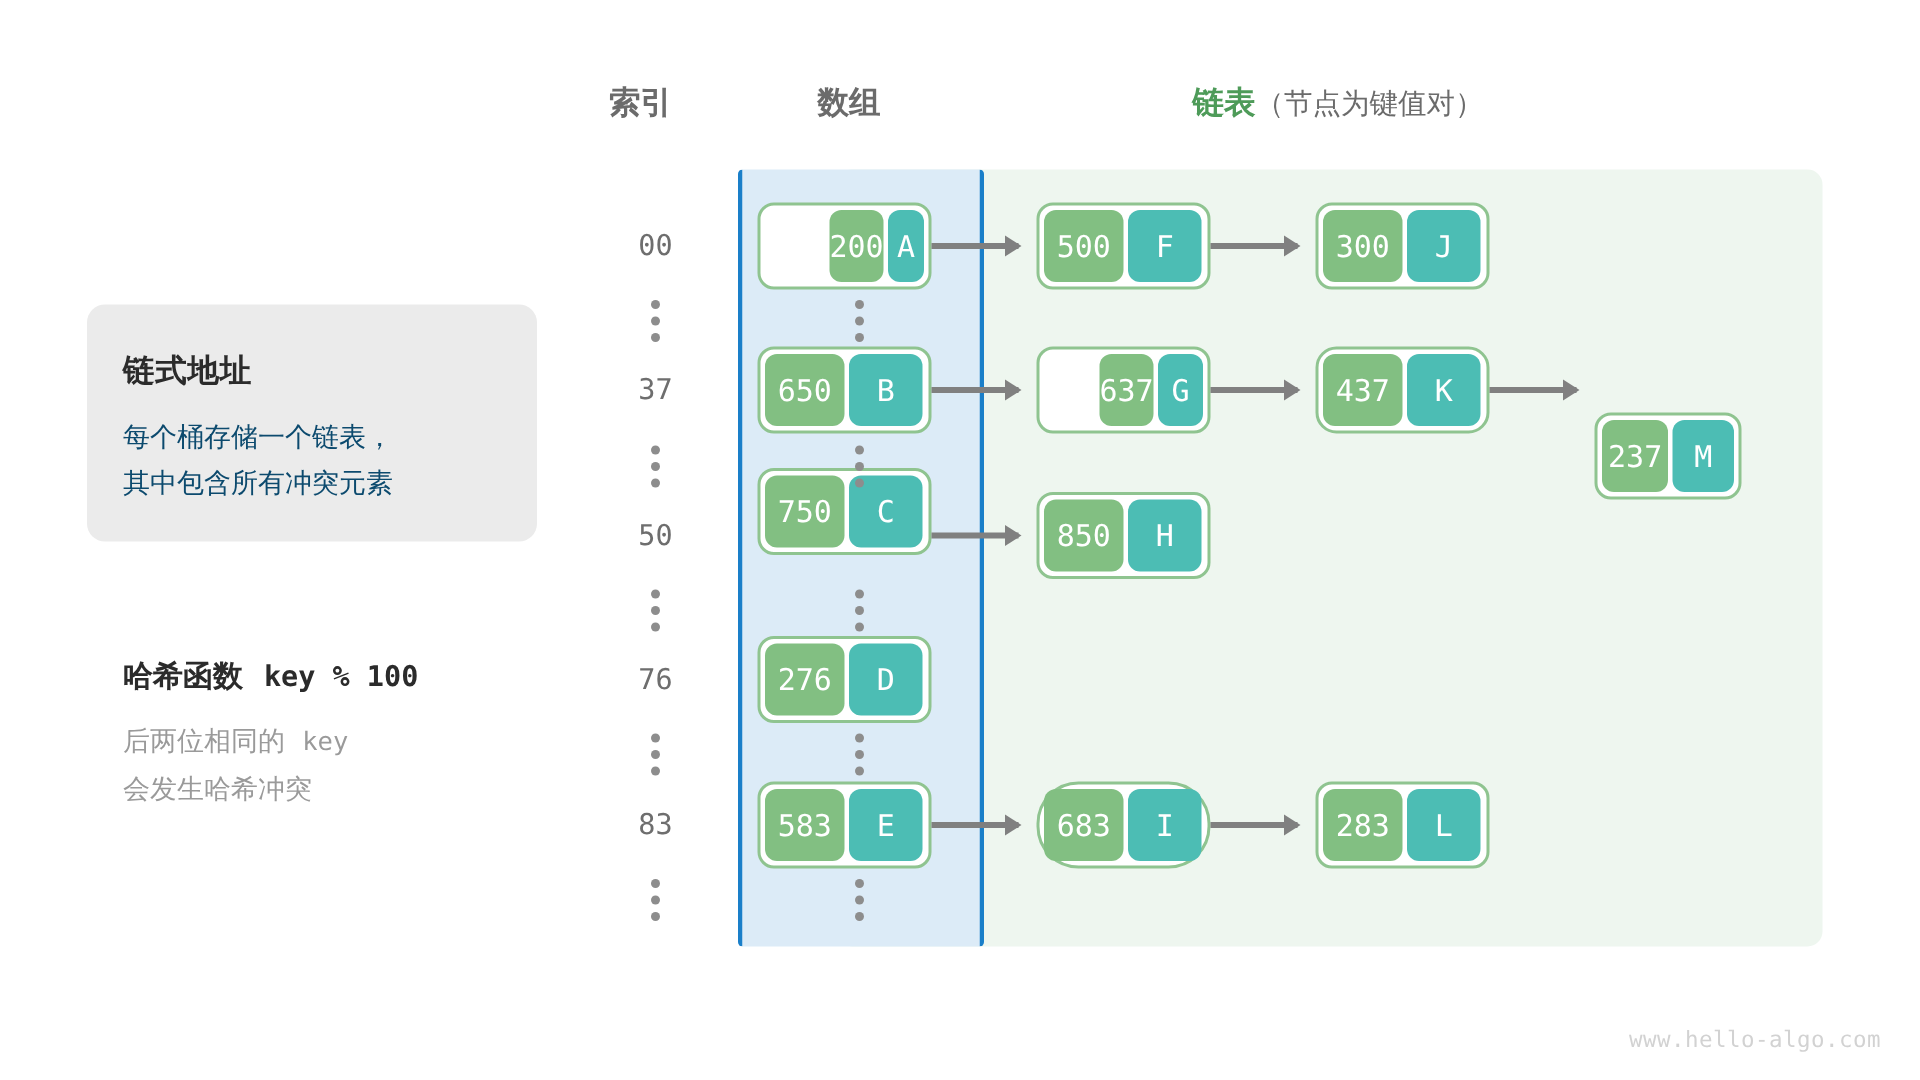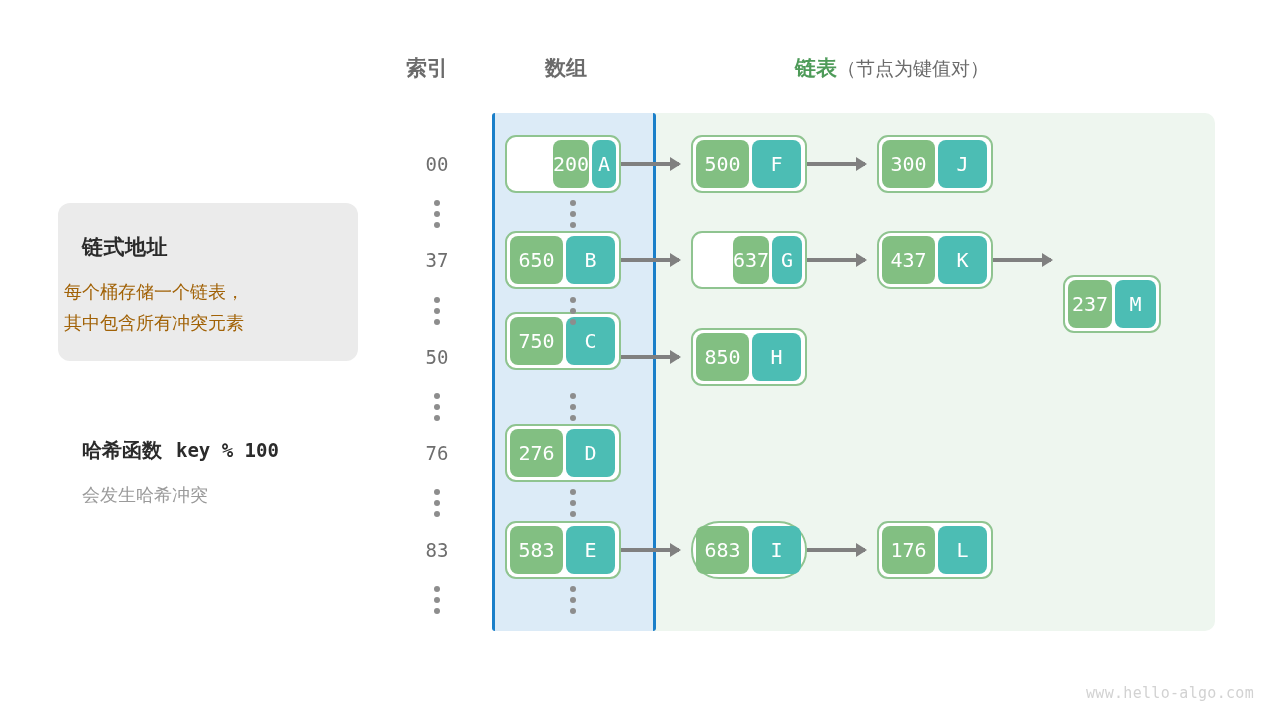--- a/index.html
+++ b/index.html
@@ -45,26 +45,26 @@
     position: absolute;
     left: 82px;
     top: 233px;
     font-size: 21px;
     font-weight: bold;
     color: #2b2b2b;
     letter-spacing: .5px;
   }
   #info-card-body {
     position: absolute;
-    left: 64px;
+    left: 82px;
     top: 276px;
     width: 260px;
     font-size: 18px;
     line-height: 31px;
-    color: #a16207;
+    color: #0c4a6e;
   }
 
   
   #hash-title {
     position: absolute;
     left: 82px;
     top: 437px;
     font-size: 20px;
     font-weight: bold;
     color: #2b2b2b;
@@ -215,20 +215,21 @@
 <div id="info-card-title">链式地址</div>
 <div id="info-card-body">
   <div>每个桶存储一个链表，</div>
   <div>其中包含所有冲突元素</div>
 </div>
 
 <div id="hash-title">
   <span>哈希函数</span>&nbsp;&nbsp;<span class="mono">key % 100</span>
 </div>
 <div id="hash-body">
+  <div><span>后两位相同的</span>&nbsp;&nbsp;<span class="mono">key</span></div>
   <div>会发生哈希冲突</div>
 </div>
 
 <div id="list-region"></div>
 <div id="array-region"></div>
 
 <div id="diagram">
     <div class="row-index" style="top: 135px;">00</div>
     <div class="node" style="left: 505px; top: 135px; width: 116px; padding-left: 46px;">
       <div class="key">200</div>
@@ -284,21 +285,21 @@
       <div class="key">583</div>
       <div class="val">E</div>
     </div>
     <div class="arrow" style="left: 621px; top: 548px; width: 58px;"></div>
     <div class="node" style="left: 691px; top: 521px; width: 116px; border-radius: 28px;">
       <div class="key">683</div>
       <div class="val">I</div>
     </div>
     <div class="arrow" style="left: 807px; top: 548px; width: 58px;"></div>
     <div class="node" style="left: 877px; top: 521px; width: 116px;">
-      <div class="key">176</div>
+      <div class="key">283</div>
       <div class="val">L</div>
     </div>
     <div class="vdots" style="left: 426px; top: 200px;">
       <i></i>
       <i></i>
       <i></i>
     </div>
     <div class="vdots" style="left: 562px; top: 200px;">
       <i></i>
       <i></i>

